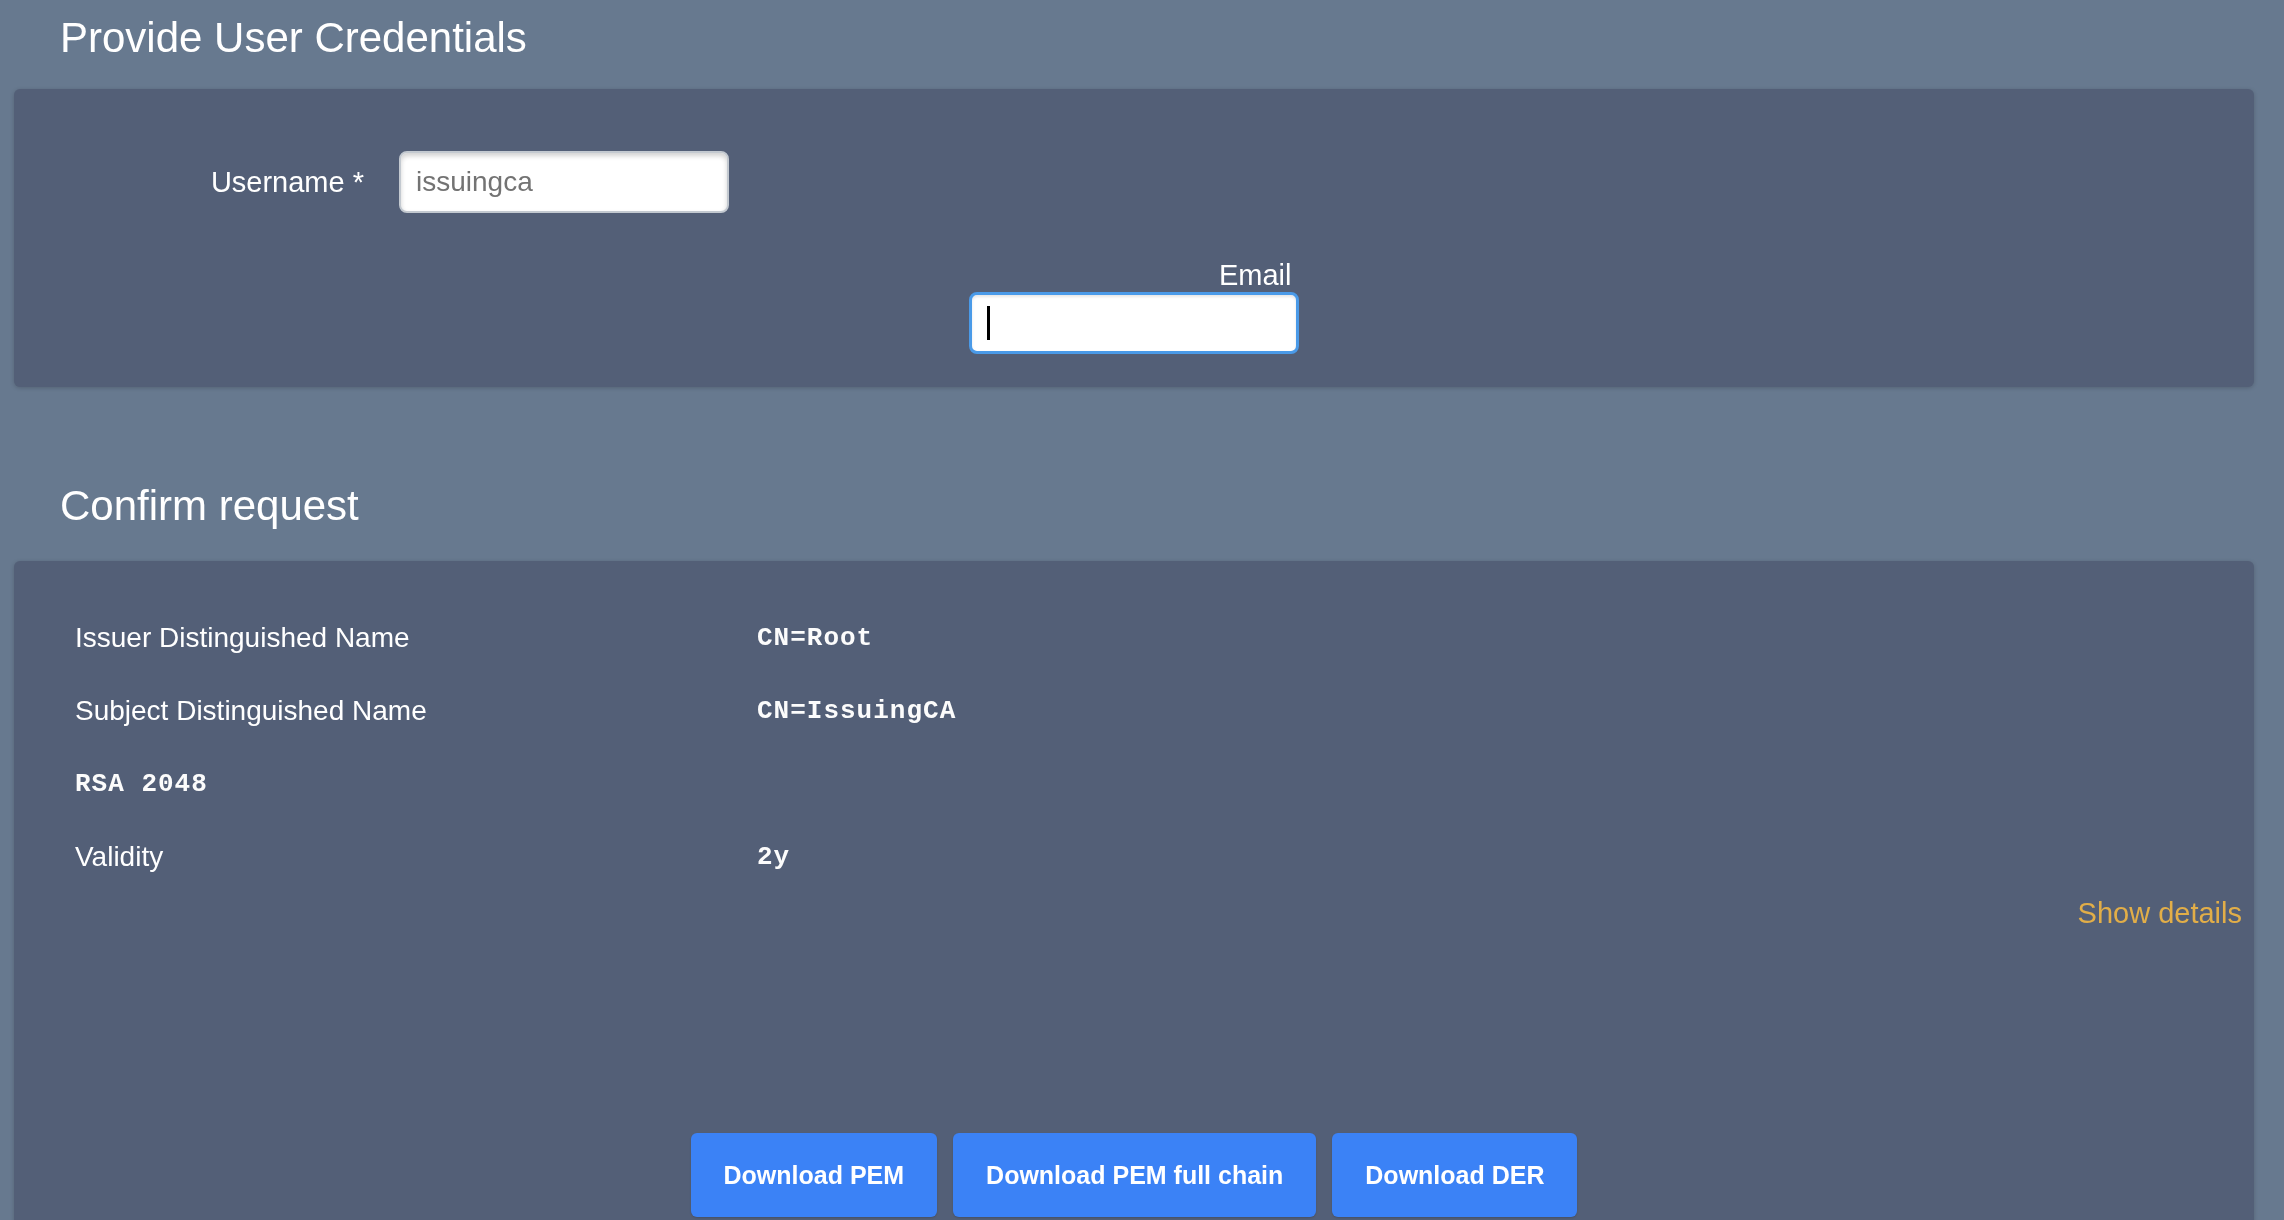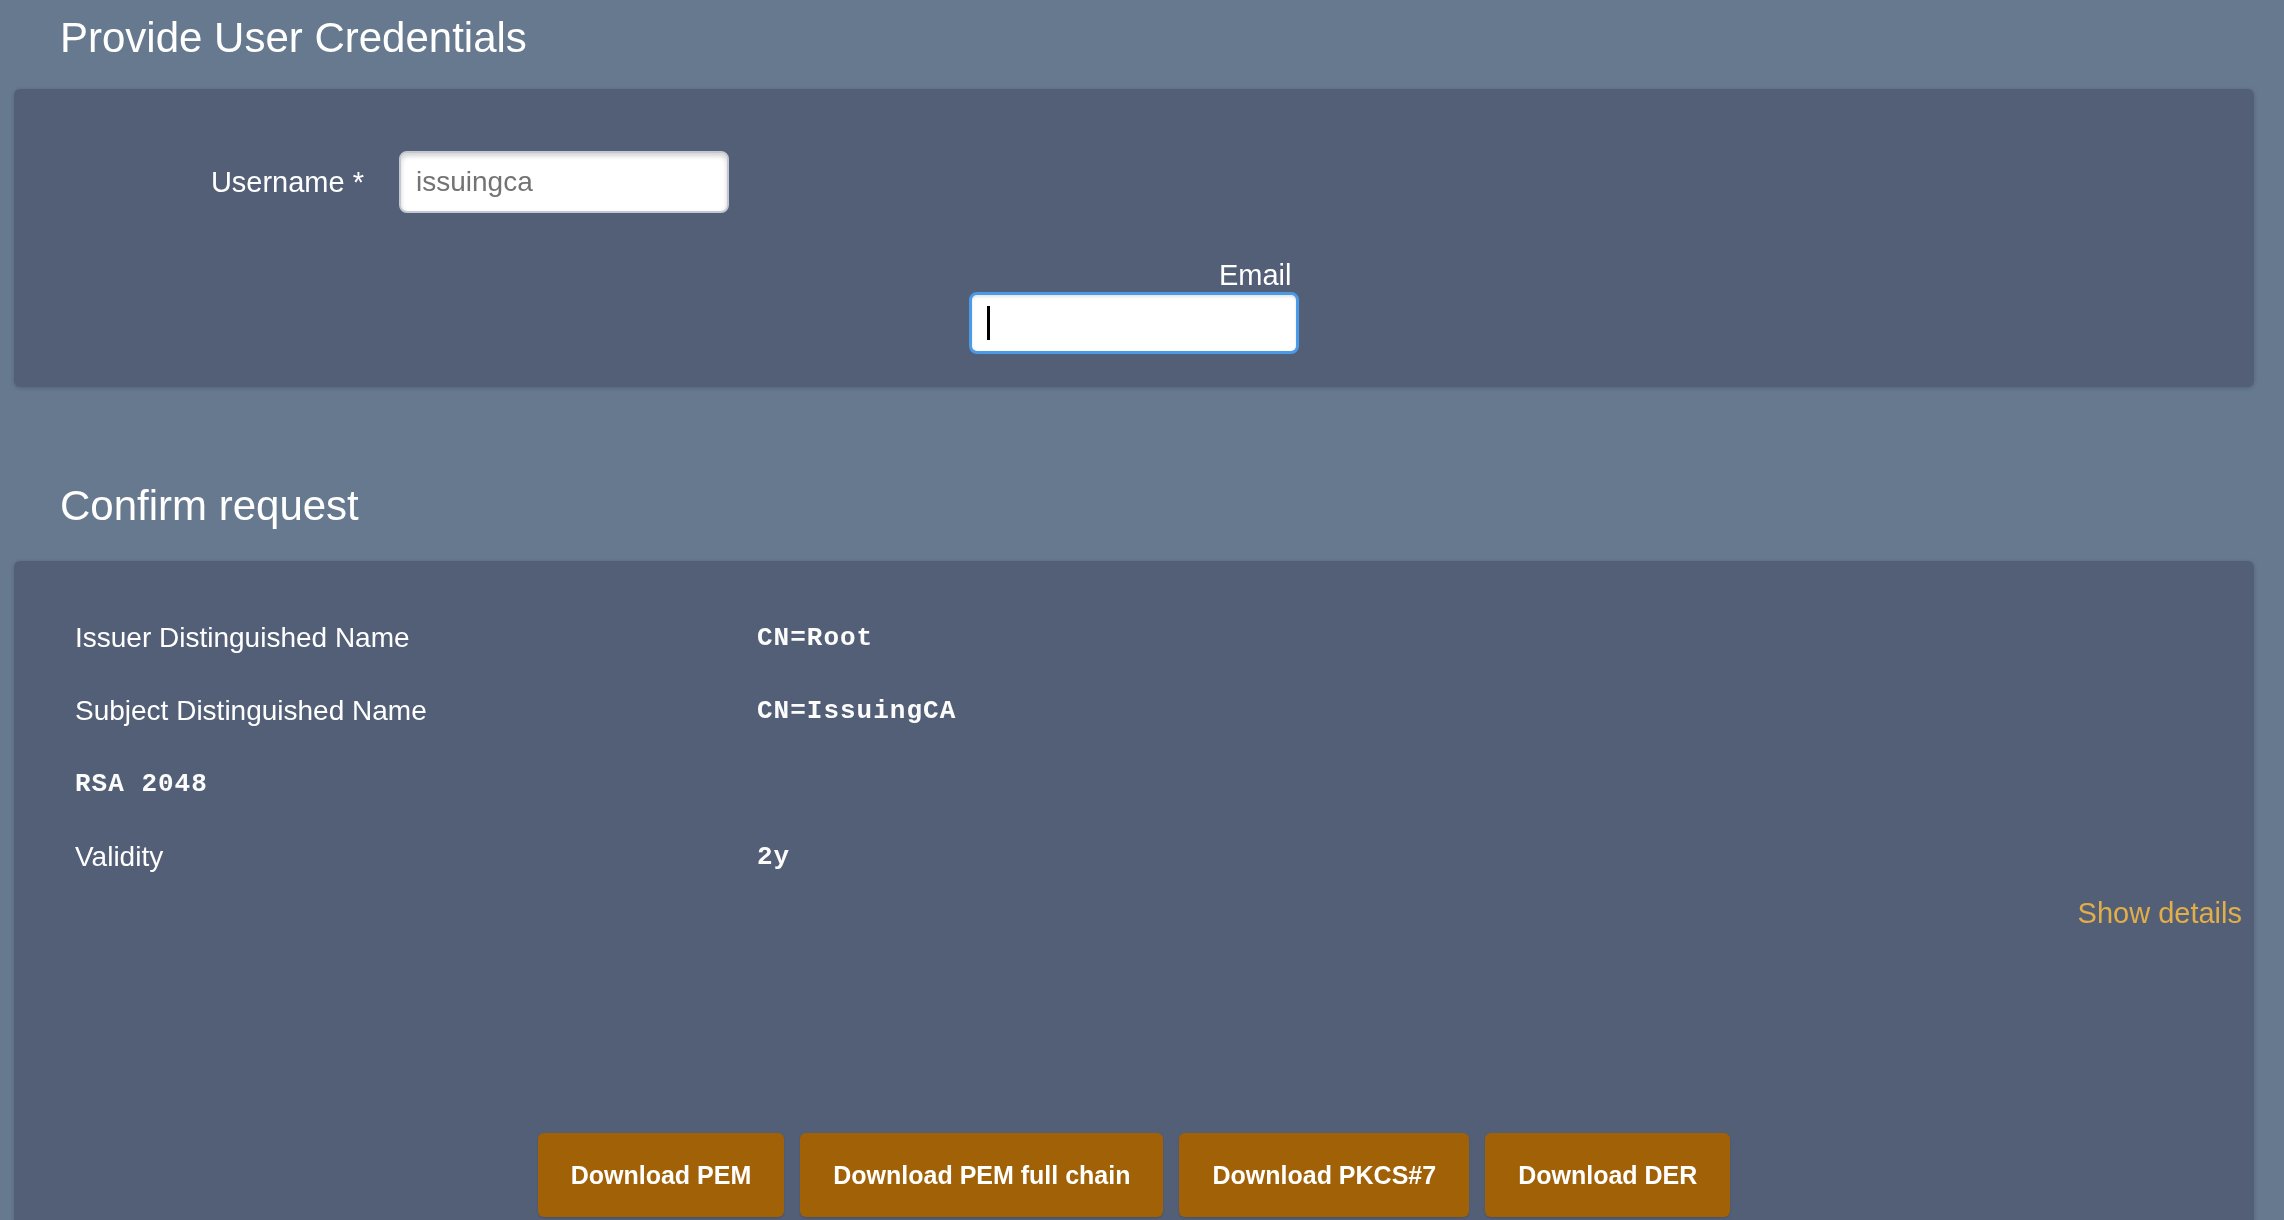--- a/index.html
+++ b/index.html
@@ -88,21 +88,21 @@
     cursor: pointer;
     text-decoration: none;
   }
   .button-row {
     margin-top: 200px;
     display: flex;
     justify-content: center;
     gap: 16px;
   }
   .download-btn {
-    background: #a16207;
+    background: #3b82f6;
     border: none;
     border-radius: 6px;
     height: 84px;
     padding: 0 33px;
     color: #ffffff;
     font-family: "Liberation Sans", sans-serif;
     font-size: 25px;
     font-weight: bold;
     cursor: pointer;
     box-shadow: 0 1px 2px rgba(0,0,0,0.15);
@@ -155,17 +155,16 @@
     <span class="detail-value">2y</span>
   </div>
 
   <div class="show-details-row">
     <a class="show-details-link" href="#">Show details</a>
   </div>
 
   <div class="button-row">
     <button class="download-btn">Download PEM</button>
     <button class="download-btn">Download PEM full chain</button>
-    <button class="download-btn">Download PKCS#7</button>
     <button class="download-btn">Download DER</button>
   </div>
 
 </div>
 
 </body></html>

